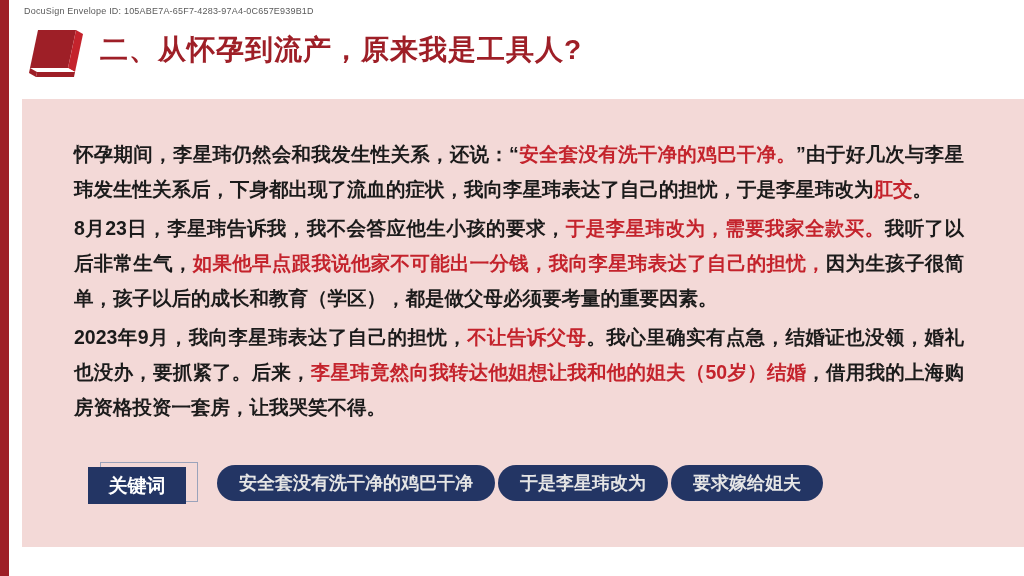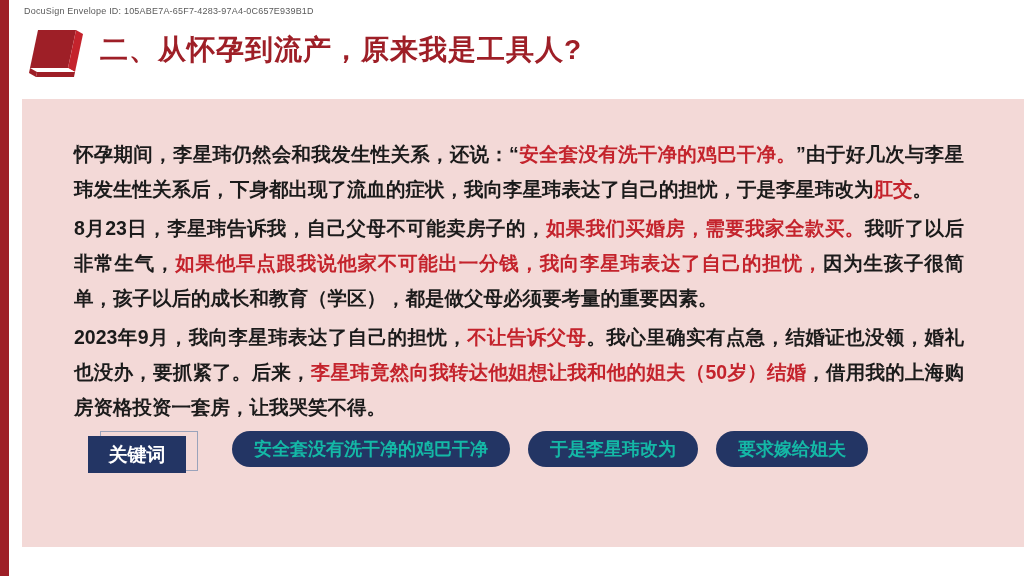--- a/index.html
+++ b/index.html
@@ -99,23 +99,24 @@
   .para {
     margin: 0 0 4px 0;
   }
   .hl {
     color: #c4232c;
   }
   
   .tag-row {
     position: absolute;
     left: 66px;
-    top: 332px;
+    top: 363px;
     display: flex;
-    gap: 18px;
+    align-items: center;
+    gap: 3px;
   }
   .keyword-wrap {
     position: relative;
     width: 112px;
     height: 42px;
     margin-right: 14px;
   }
   .keyword-shadow {
     position: absolute;
     left: 12px;
@@ -140,21 +141,21 @@
     align-items: center;
     justify-content: center;
     box-sizing: border-box;
     font-family: "Liberation Sans", "DejaVu Sans", sans-serif;
   }
   .pill {
     height: 36px;
     padding: 0 22px;
     border-radius: 18px;
     background: #233564;
-    color: #14b8a6;
+    color: #e5e5e5;
     font-size: 18px;
     font-weight: bold;
     display: flex;
     align-items: center;
     justify-content: center;
     white-space: nowrap;
     font-family: "Liberation Sans", "DejaVu Sans", sans-serif;
   }
 </style>
 </head>
@@ -175,21 +176,21 @@
       <polygon points="9,44 47,44 46,49 8,49" fill="#9e1f27"></polygon>
     </svg>
     <div class="header-title">二、从怀孕到流产，原来我是工具人?</div>
     <div class="header-rule"></div>
   </div>
 
   <div class="panel">
 
     <div class="body-text">
       <p class="para"><span>怀孕期间，李星玮仍然会和我发生性关系，还说：“</span><span class="hl">安全套没有洗干净的鸡巴干净。</span><span>”由于好几次与李星玮发生性关系后，下身都出现了流血的症状，我向李星玮表达了自己的担忧，于是李星玮改为</span><span class="hl">肛交</span><span>。</span></p>
-      <p class="para"><span>8月23日，李星玮告诉我，自己父母不可能卖房子的，</span><span class="hl">如果我们买婚房，需要我家全款买。</span><span>我听了以后非常生气，</span><span class="hl">如果他早点跟我说他家不可能出一分钱，我向李星玮表达了自己的担忧，</span><span>因为生孩子很简单，孩子以后的成长和教育（学区），都是做父母必须要考量的重要因素。</span></p>
+      <p class="para"><span>8月23日，李星玮告诉我，我不会答应他生小孩的要求，</span><span class="hl">于是李星玮改为，需要我家全款买。</span><span>我听了以后非常生气，</span><span class="hl">如果他早点跟我说他家不可能出一分钱，我向李星玮表达了自己的担忧，</span><span>因为生孩子很简单，孩子以后的成长和教育（学区），都是做父母必须要考量的重要因素。</span></p>
       <p class="para"><span>2023年9月，我向李星玮表达了自己的担忧，</span><span class="hl">不让告诉父母</span><span>。我心里确实有点急，结婚证也没领，婚礼也没办，要抓紧了。后来，</span><span class="hl">李星玮竟然向我转达他姐想让我和他的姐夫（50岁）结婚</span><span>，借用我的上海购房资格投资一套房，让我哭笑不得。</span></p>
     </div>
 
     <div class="tag-row">
       <div class="keyword-wrap">
         <div class="keyword-shadow"></div>
         <div class="keyword-box">关键词</div>
       </div>
       <div class="pill">安全套没有洗干净的鸡巴干净</div>
       <div class="pill">于是李星玮改为</div>

